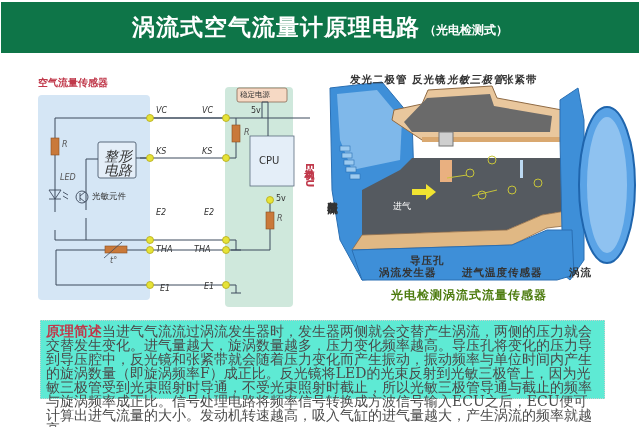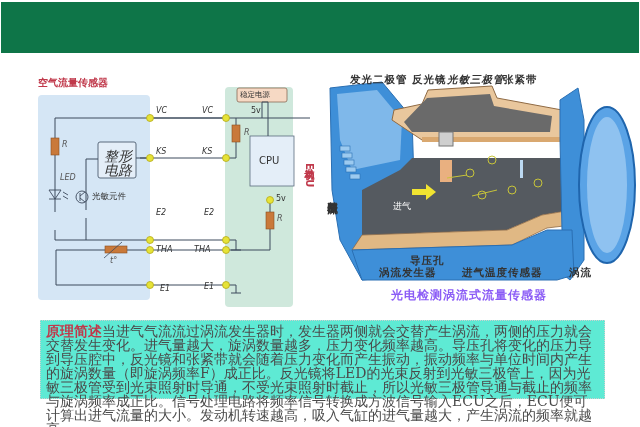--- a/index.html
+++ b/index.html
@@ -7,27 +7,29 @@
     body { position:relative; font-family:"DejaVu Sans", sans-serif; }
     .banner { position:absolute; left:1px; top:2px; width:638px; height:51px; background:#0e7548; display:flex; align-items:center; justify-content:center; color:#fff; }
     .banner .main { font-size:23px; font-weight:bold; letter-spacing:1px; }
     .banner .sub { font-size:12px; font-weight:bold; margin-left:4px; margin-top:6px; }
     .abs { position:absolute; }
     .circuit-svg { position:absolute; left:0; top:55px; }
     .label-red { color:#c0394b; font-size:10px; font-weight:bold; }
     .desc-box { position:absolute; left:40px; top:320px; width:565px; height:79px; border:1px dotted #cfcfcf; background:#5eead4; padding:3px 4px 2px 5px; font-family:"DejaVu Serif", serif; font-size:14px; line-height:14px; color:#4a4a4a; }
     .desc-box .head { color:#c0394b; font-weight:bold; font-family:"DejaVu Sans", sans-serif; }
     .part-label { position:absolute; font-size:10.5px; color:#333; font-weight:bold; letter-spacing:1px; white-space:nowrap; }
-    .caption-red { position:absolute; font-size:12px; color:#8b5cf6; font-weight:bold; letter-spacing:1px; white-space:nowrap; }
+    .caption-red { position:absolute; font-size:12px; color:#4d7c0f; font-weight:bold; letter-spacing:1px; white-space:nowrap; }
     .vert { writing-mode:vertical-rl; }
   </style>
 </head>
 <body>
 
 <div class="banner">
+  <span class="main">涡流式空气流量计原理电路</span>
+  <span class="sub">（光电检测式）</span>
 </div>
 
 <div class="abs label-red" style="left:38px; top:76px;">空气流量传感器</div>
 
 <svg class="circuit-svg" width="320" height="260" viewBox="0 55 320 260">
 
   <rect x="38" y="95" width="112" height="205" rx="4" fill="#d5e6f5"></rect>
 
   <rect x="225" y="87" width="68" height="220" rx="4" fill="#cfe8dc"></rect>
 

